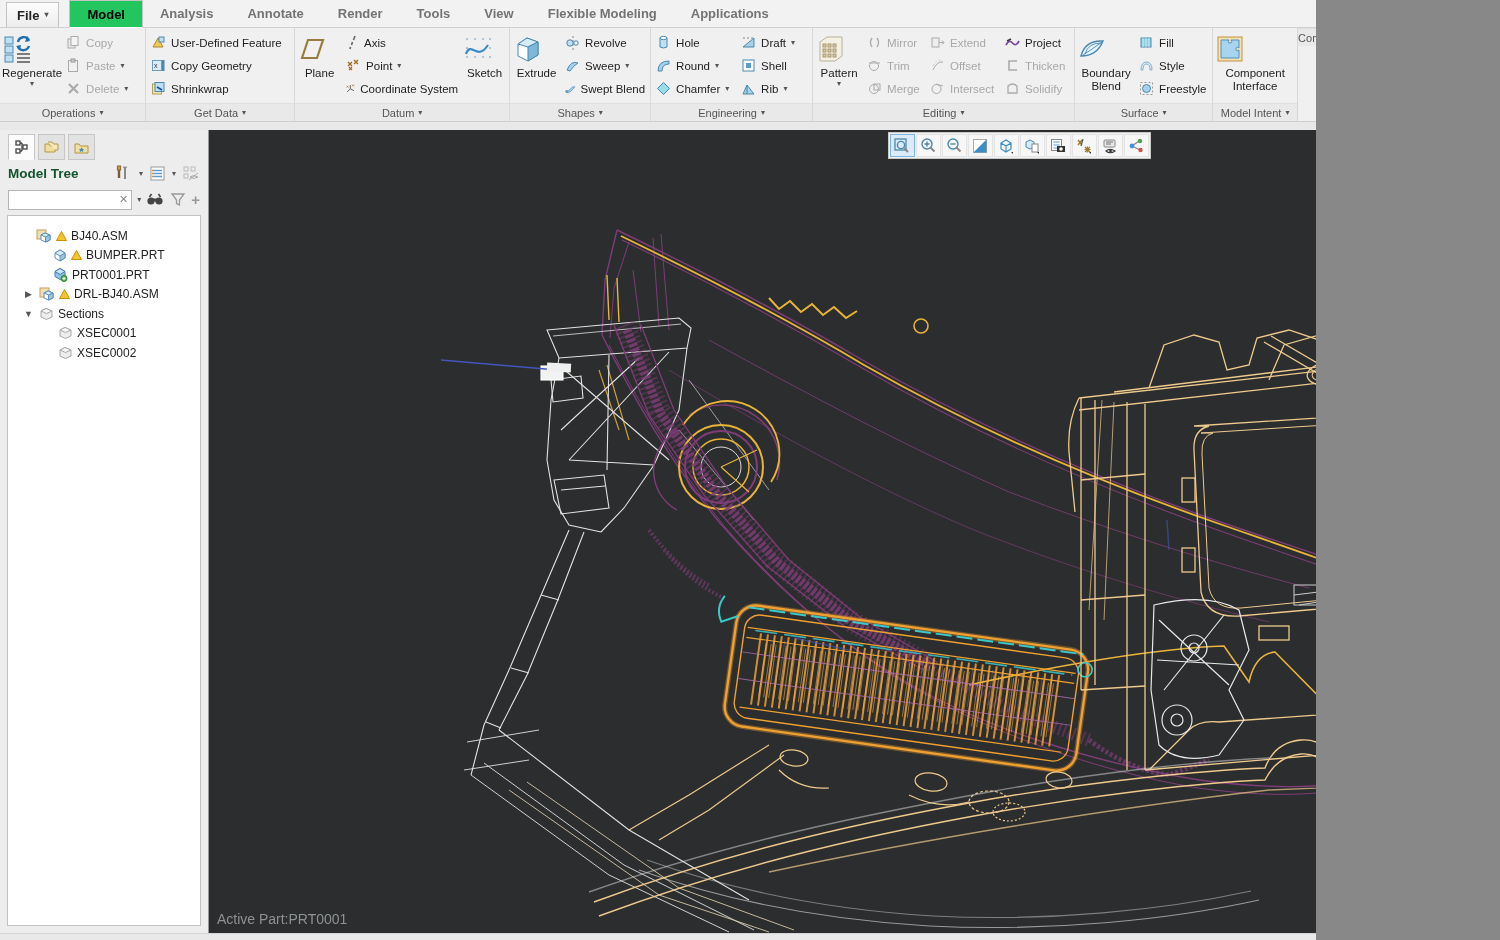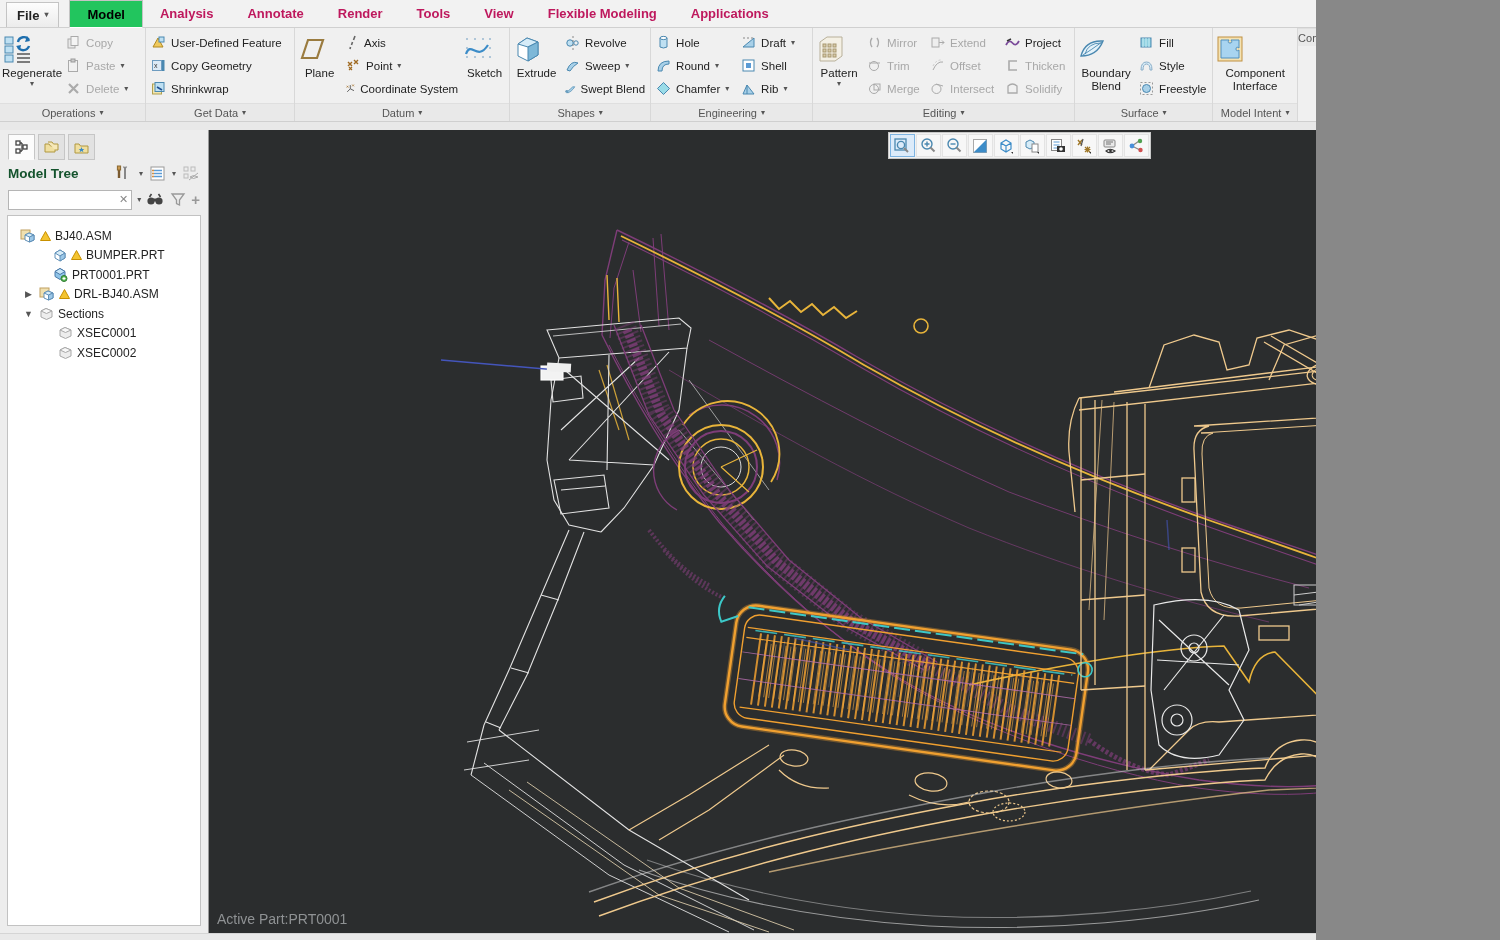--- a/index.html
+++ b/index.html
@@ -5,21 +5,21 @@
   * { margin:0; padding:0; box-sizing:border-box; }
   html,body { background:#888; }
   .app { width:1316px; height:940px; position:relative; background:#ECECEC;
          font-family:"Liberation Sans", sans-serif; overflow:hidden; color:#222; }
 
   
   .menubar { height:28px; background:#F2F2F2; border-bottom:1px solid #D0D0D0;
              display:flex; align-items:stretch; padding-left:4px; font-size:13px; font-weight:700; }
   .menu-file { display:flex; align-items:center; gap:5px; padding:0 10px; margin:2px 10px 0 2px;
                border:1px solid #C4C4C4; border-bottom:none; background:linear-gradient(#FDFDFD,#ECECEC); cursor:default; }
-  .mtab { padding:0 17px; display:flex; align-items:center; color:#be185d; cursor:default; }
+  .mtab { padding:0 17px; display:flex; align-items:center; color:#737373; cursor:default; }
   .mtab.active { background:#22c55e; border:1px solid #C4C4C4; border-bottom:1px solid #FFF; color:#000; margin-bottom:-1px; }
   .caret { font-size:8px; color:#555; line-height:1; }
 
   
   .ribbon { height:94px; background:#F0F0F0; display:flex; border-bottom:1px solid #CFCFCF; }
   .rgroup { display:flex; flex-direction:column; border-right:1px solid #D8D8D8; }
   .rbody { height:76px; display:flex; justify-content:center; gap:1px; padding:1px 2px; }
   .rlabel { height:18px; background:#E9E9E9; border-top:1px solid #DFDFDF; font-size:11px; color:#555;
             display:flex; align-items:center; justify-content:center; gap:4px; cursor:default; }
   .bigbtn { display:flex; flex-direction:column; padding-top:5px;
@@ -562,21 +562,21 @@
             <path d="M3.5 5 L5.5 2 M14.5 5 L12.5 2" stroke="#444" stroke-width="1.6"></path>
           </svg>
         <svg width="16" height="15" viewBox="0 0 16 15">
             <path d="M2 2 L14 2 L9.5 8 L9.5 13 L6.5 11.5 L6.5 8 Z" fill="none" stroke="#999" stroke-width="1.3"></path>
           </svg>
         <span style="color:#999;font-weight:700;font-size:15px">+</span>
       </div>
 
       <div class="ptree">
 
-        <div class="trow" style="padding-left:12px">
+        <div class="trow" style="padding-left:28px">
           <svg width="16" height="14" viewBox="0 0 16 14">
               <rect x="1" y="1" width="9" height="9" fill="#F0E0B0" stroke="#C0A060"></rect>
               <path d="M5 6 L9 4 L14 6 L14 11 L9.5 13 L5 11 Z" fill="#FFF" stroke="#6090B8"></path>
               <path d="M5 6 L9 4 L14 6 L9.5 8 Z" fill="#D6ECF8" stroke="#6090B8"></path>
               <path d="M9.5 8 L14 6 L14 11 L9.5 13 Z" fill="#9CC8E8" stroke="#6090B8"></path>
             </svg>
           <svg class="warn" width="11" height="10" viewBox="0 0 11 10">
               <path d="M5.5 0.5 L10.5 9.5 L0.5 9.5 Z" fill="#F4C430" stroke="#C89000"></path>
             </svg>
           <span>BJ40.ASM</span>

